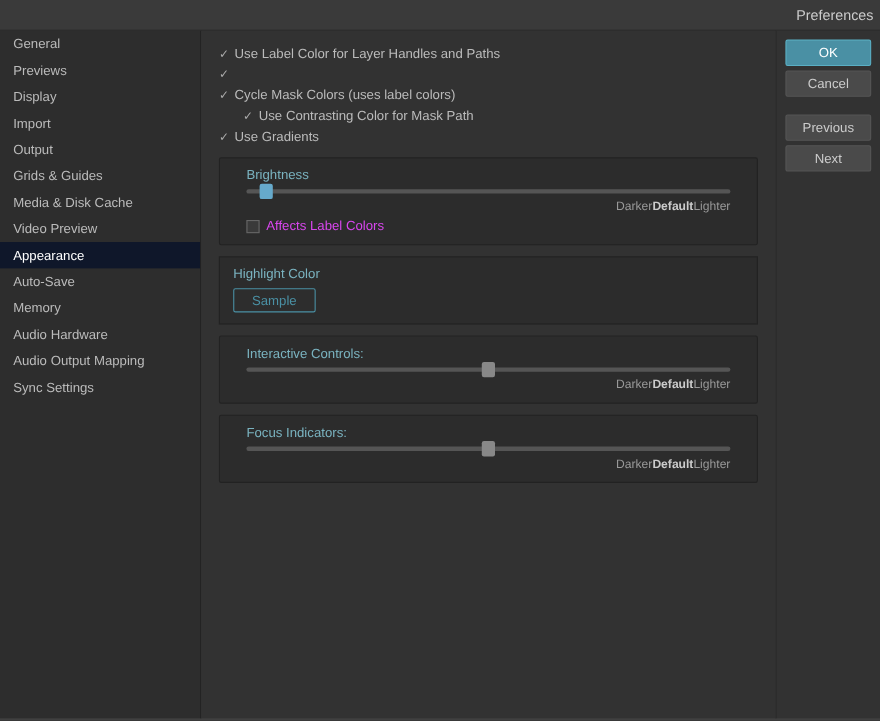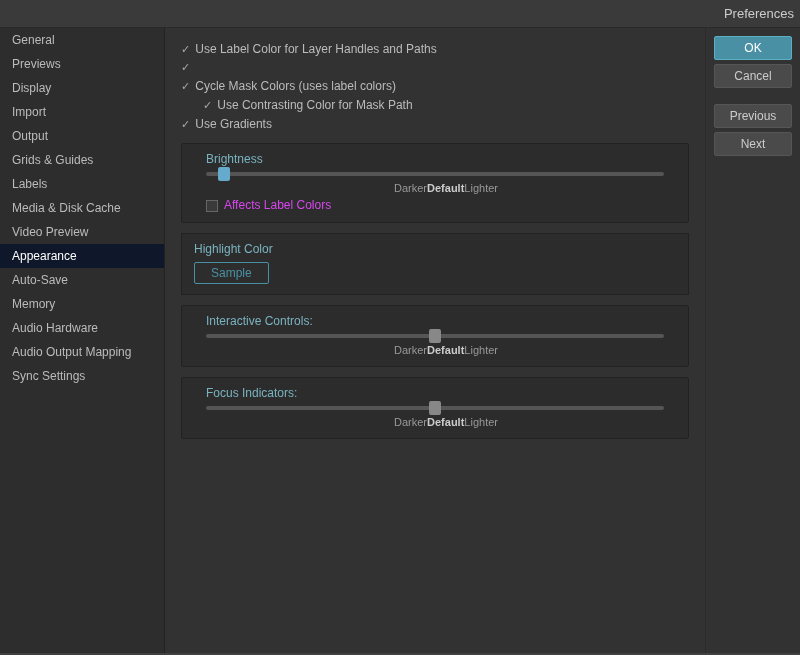--- a/index.html
+++ b/index.html
@@ -18,21 +18,21 @@
       padding: 6px;
       color: #ccc;
       font-size: 13px;
       border-bottom: 1px solid #2a2a2a;
     }
     .dialog {
       display: flex;
       height: calc(655px - 30px);
     }
     .sidebar {
-      width: 165px;
+      width: 183px;
       background: #2d2d2d;
       border-right: 1px solid #222;
       overflow-y: auto;
       flex-shrink: 0;
     }
     .sidebar-item {
       padding: 5px 12px;
       cursor: pointer;
       color: #bbb;
       font-size: 12px;
@@ -119,21 +119,21 @@
       border-radius: 2px;
       top: -5px;
       transform: translateX(-50%);
       cursor: pointer;
     }
     .slider-thumb.gray {
       background: #888;
     }
     .slider-labels {
       display: flex;
-      justify-content: center;
+      justify-content: flex-end;
       font-size: 11px;
       color: #999;
       margin-top: 2px;
       margin-left: 22px;
     }
     .slider-labels .default-label {
       color: #ccc;
       font-weight: bold;
     }
     .affects-row {
@@ -178,21 +178,20 @@
 <div class="dialog">
 
   <div class="sidebar">
     <div id="sidebar-items">
         <div class="sidebar-item">General</div>
         <div class="sidebar-item">Previews</div>
         <div class="sidebar-item">Display</div>
         <div class="sidebar-item">Import</div>
         <div class="sidebar-item">Output</div>
         <div class="sidebar-item">Grids &amp; Guides</div>
-        <div class="sidebar-item">Labels</div>
         <div class="sidebar-item">Media &amp; Disk Cache</div>
         <div class="sidebar-item">Video Preview</div>
         <div class="sidebar-item active">Appearance</div>
         <div class="sidebar-item">Auto-Save</div>
         <div class="sidebar-item">Memory</div>
         <div class="sidebar-item">Audio Hardware</div>
         <div class="sidebar-item">Audio Output Mapping</div>
         <div class="sidebar-item">Sync Settings</div>
       </div>
   </div>

